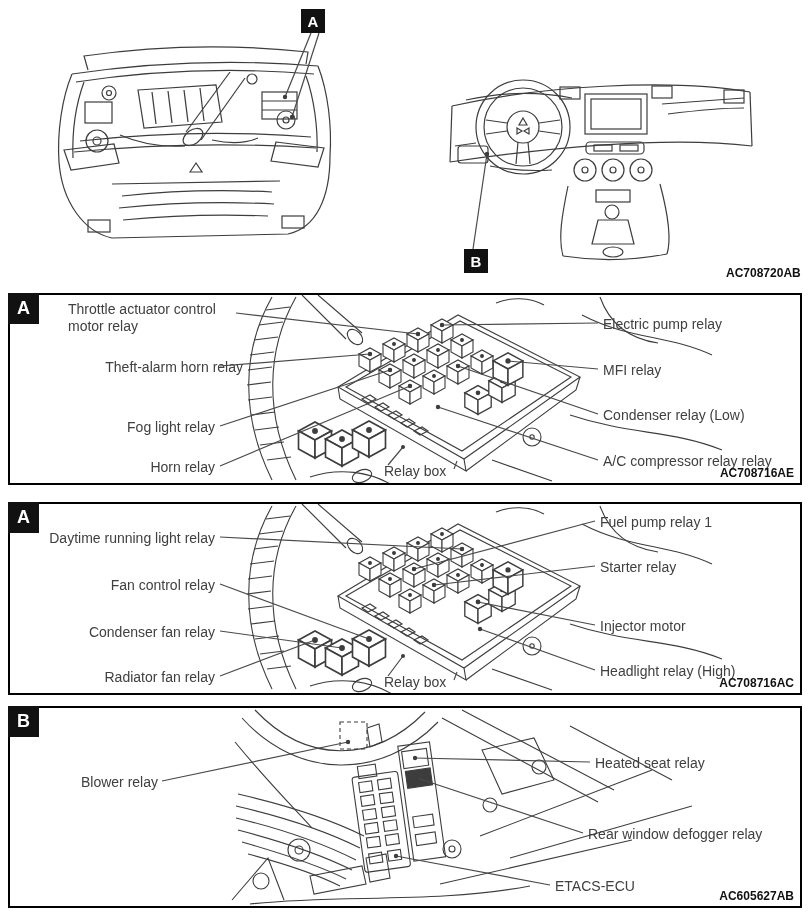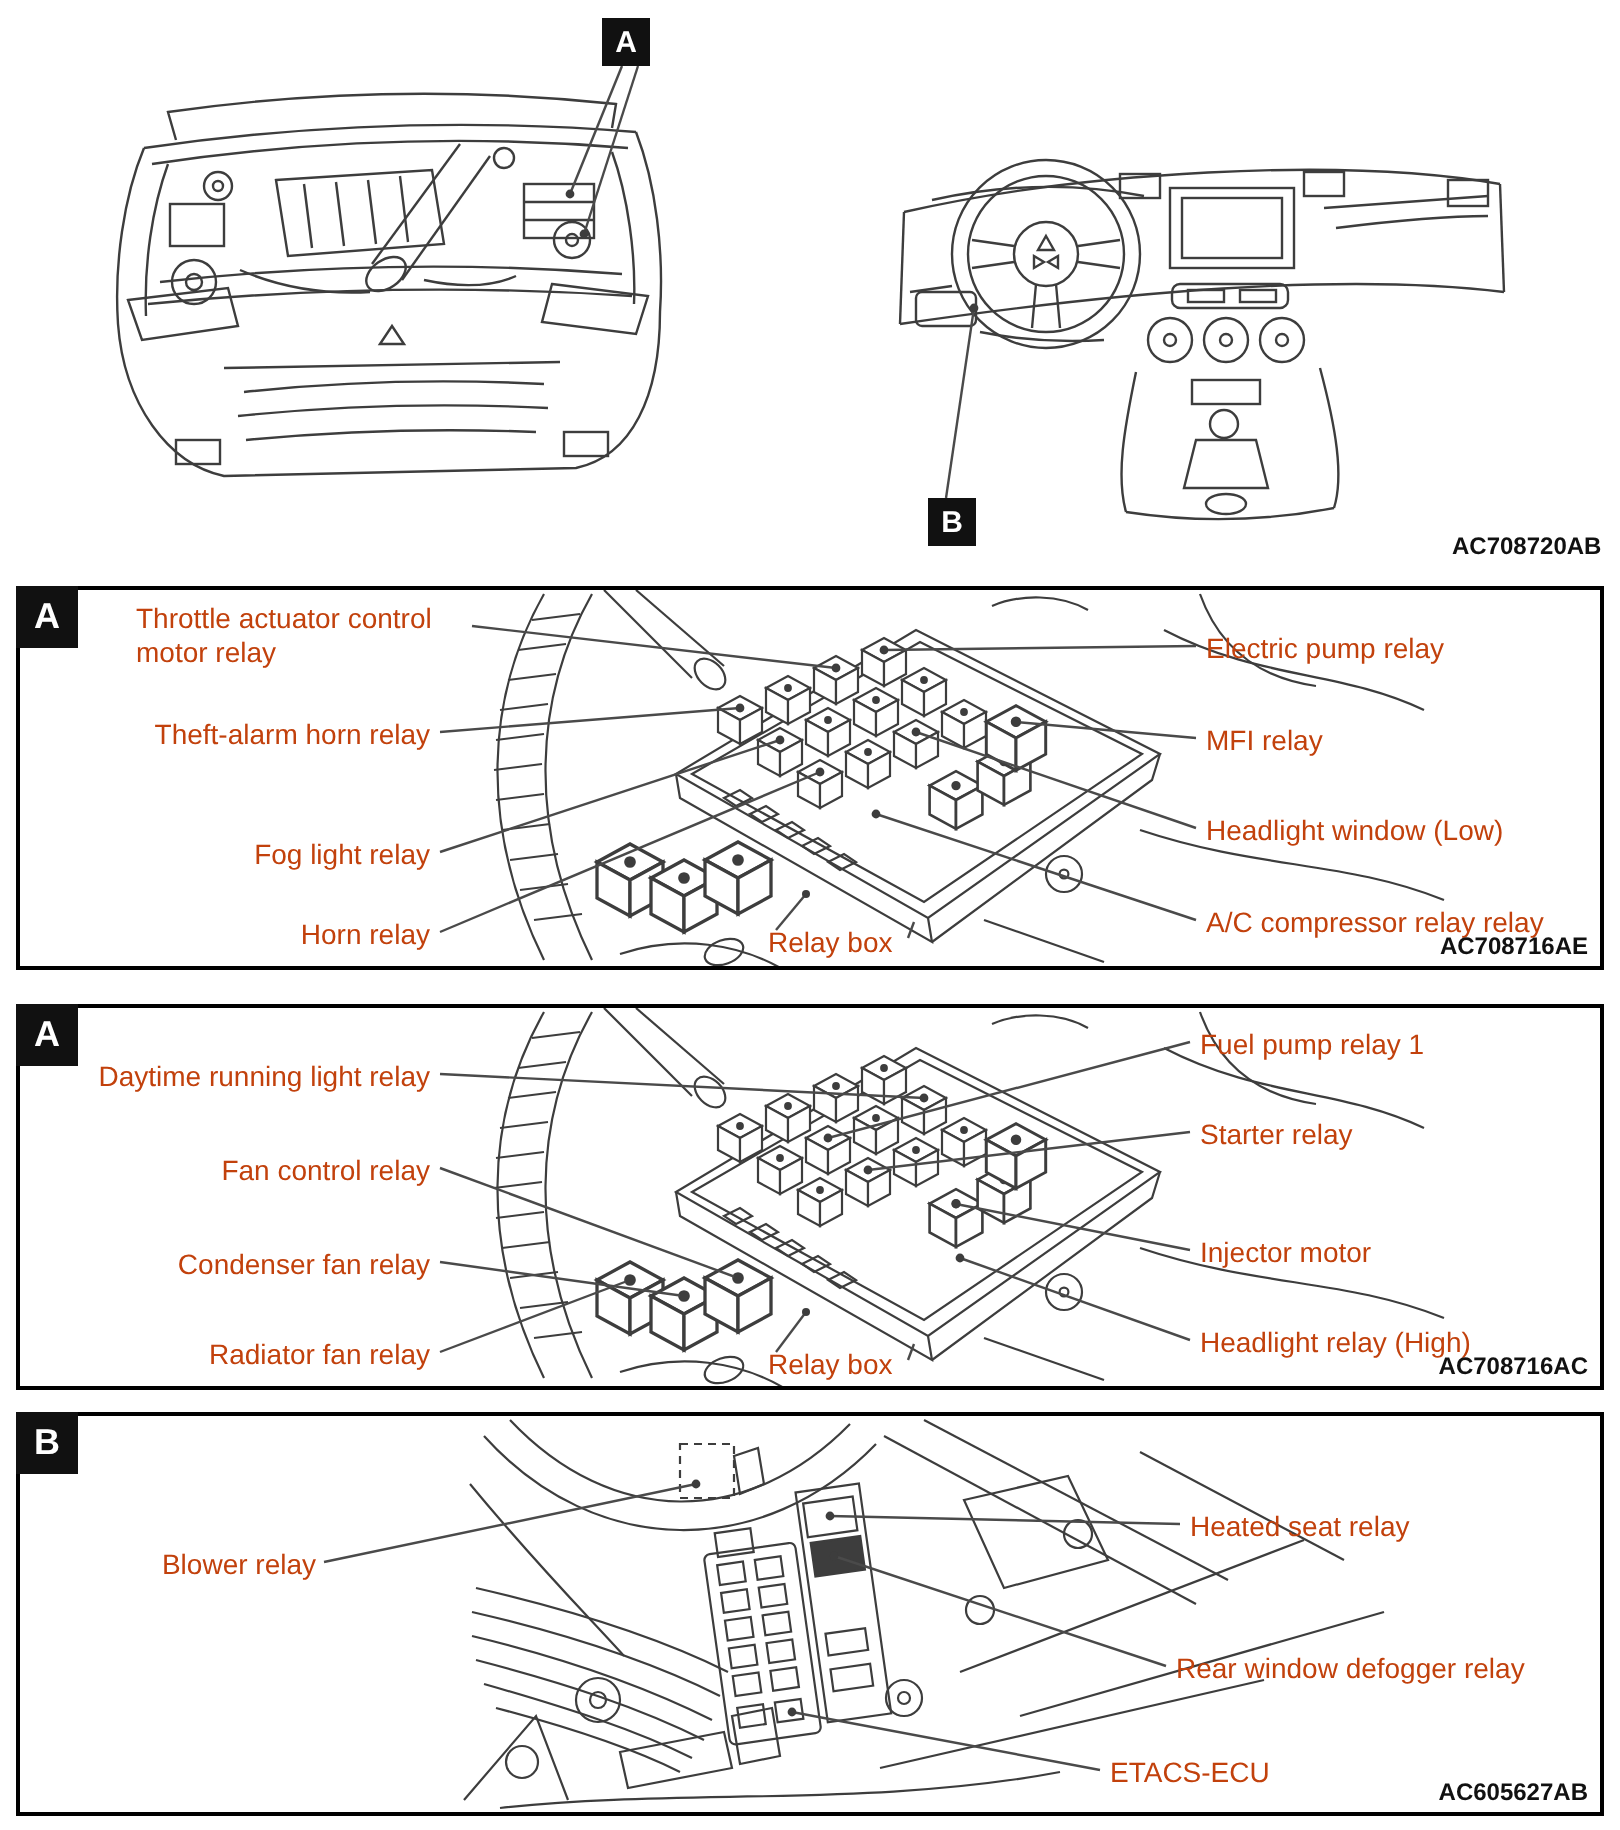--- a/index.html
+++ b/index.html
@@ -4,21 +4,21 @@
 <style>
   html,body{margin:0;padding:0;background:#ffffff;}
   #page{position:relative;width:810px;height:915px;background:#ffffff;
         font-family:"Liberation Sans", sans-serif;color:#111111;overflow:hidden;}
   .panel{position:absolute;left:8px;width:794px;border:2px solid #000;background:#fff;box-sizing:border-box;}
   .panel .art{position:absolute;left:0;top:0;width:100%;height:100%;}
   .badge{position:absolute;background:#111;color:#fff;font-weight:bold;
          display:flex;align-items:center;justify-content:center;z-index:5;}
   .badge.panel-badge{left:-2px;top:-2px;width:31px;height:31px;font-size:18px;}
   .badge.ov-badge{width:24px;height:24px;font-size:15px;}
-  .label{position:absolute;font-size:14px;line-height:1.18;color:#c2410c;white-space:nowrap;z-index:4;}
+  .label{position:absolute;font-size:14px;line-height:1.18;color:#404040;white-space:nowrap;z-index:4;}
   .label.wrap{white-space:normal;}
   .label.right-anchored{text-align:right;}
   .code{position:absolute;right:6px;bottom:3px;font-size:12px;font-weight:bold;z-index:4;}
   .ov-code{position:absolute;left:726px;top:266px;font-size:12px;font-weight:bold;text-align:right;}
   svg{display:block;}
   .leader{stroke:#4a4a4a;stroke-width:1.2;fill:none;}
   .ldot{fill:#3d3d3d;stroke:none;}
 </style>
 </head>
 <body>
@@ -284,26 +284,26 @@
       <circle class="ldot" cx="380" cy="75" r="2.2"></circle>
         <circle class="ldot" cx="400" cy="91" r="2.2"></circle>
       <circle class="ldot" cx="432" cy="30" r="2.2"></circle>
         <circle class="ldot" cx="498" cy="66" r="2.2"></circle>
       <circle class="ldot" cx="448" cy="71" r="2.2"></circle>
         <circle class="ldot" cx="428" cy="112" r="2.2"></circle>
       <circle class="ldot" cx="393" cy="152" r="2"></circle>
     </svg>
     <div class="badge panel-badge">A</div>
     <div class="label wrap" style="left:58px;top:6px;width:178px;">Throttle actuator control motor relay</div>
-    <div class="label right-anchored" style="left:0;width:205px;top:64px;">Theft-alarm horn relay</div>
+    <div class="label right-anchored" style="left:0;width:205px;top:64px;padding-left:28px;">Theft-alarm horn relay</div>
     <div class="label right-anchored" style="left:0;width:205px;top:124px;">Fog light relay</div>
     <div class="label right-anchored" style="left:0;width:205px;top:164px;">Horn relay</div>
     <div class="label" style="left:593px;top:21px;">Electric pump relay</div>
     <div class="label" style="left:593px;top:67px;">MFI relay</div>
-    <div class="label" style="left:593px;top:112px;">Headlight window (Low)</div>
+    <div class="label" style="left:593px;top:112px;">Condenser relay (Low)</div>
     <div class="label" style="left:593px;top:158px;">A/C compressor relay relay</div>
     <div class="label" style="left:374px;top:168px;">Relay box</div>
     <div class="code">AC708716AE</div>
   </div>
 
   <div class="panel" style="top:502px;height:193px;">
     <svg class="art" viewBox="0 0 790 189">
       <use href="#relay-scene"></use>
       <g class="leader">
         <path d="M 210,33 L 452,45"></path>

